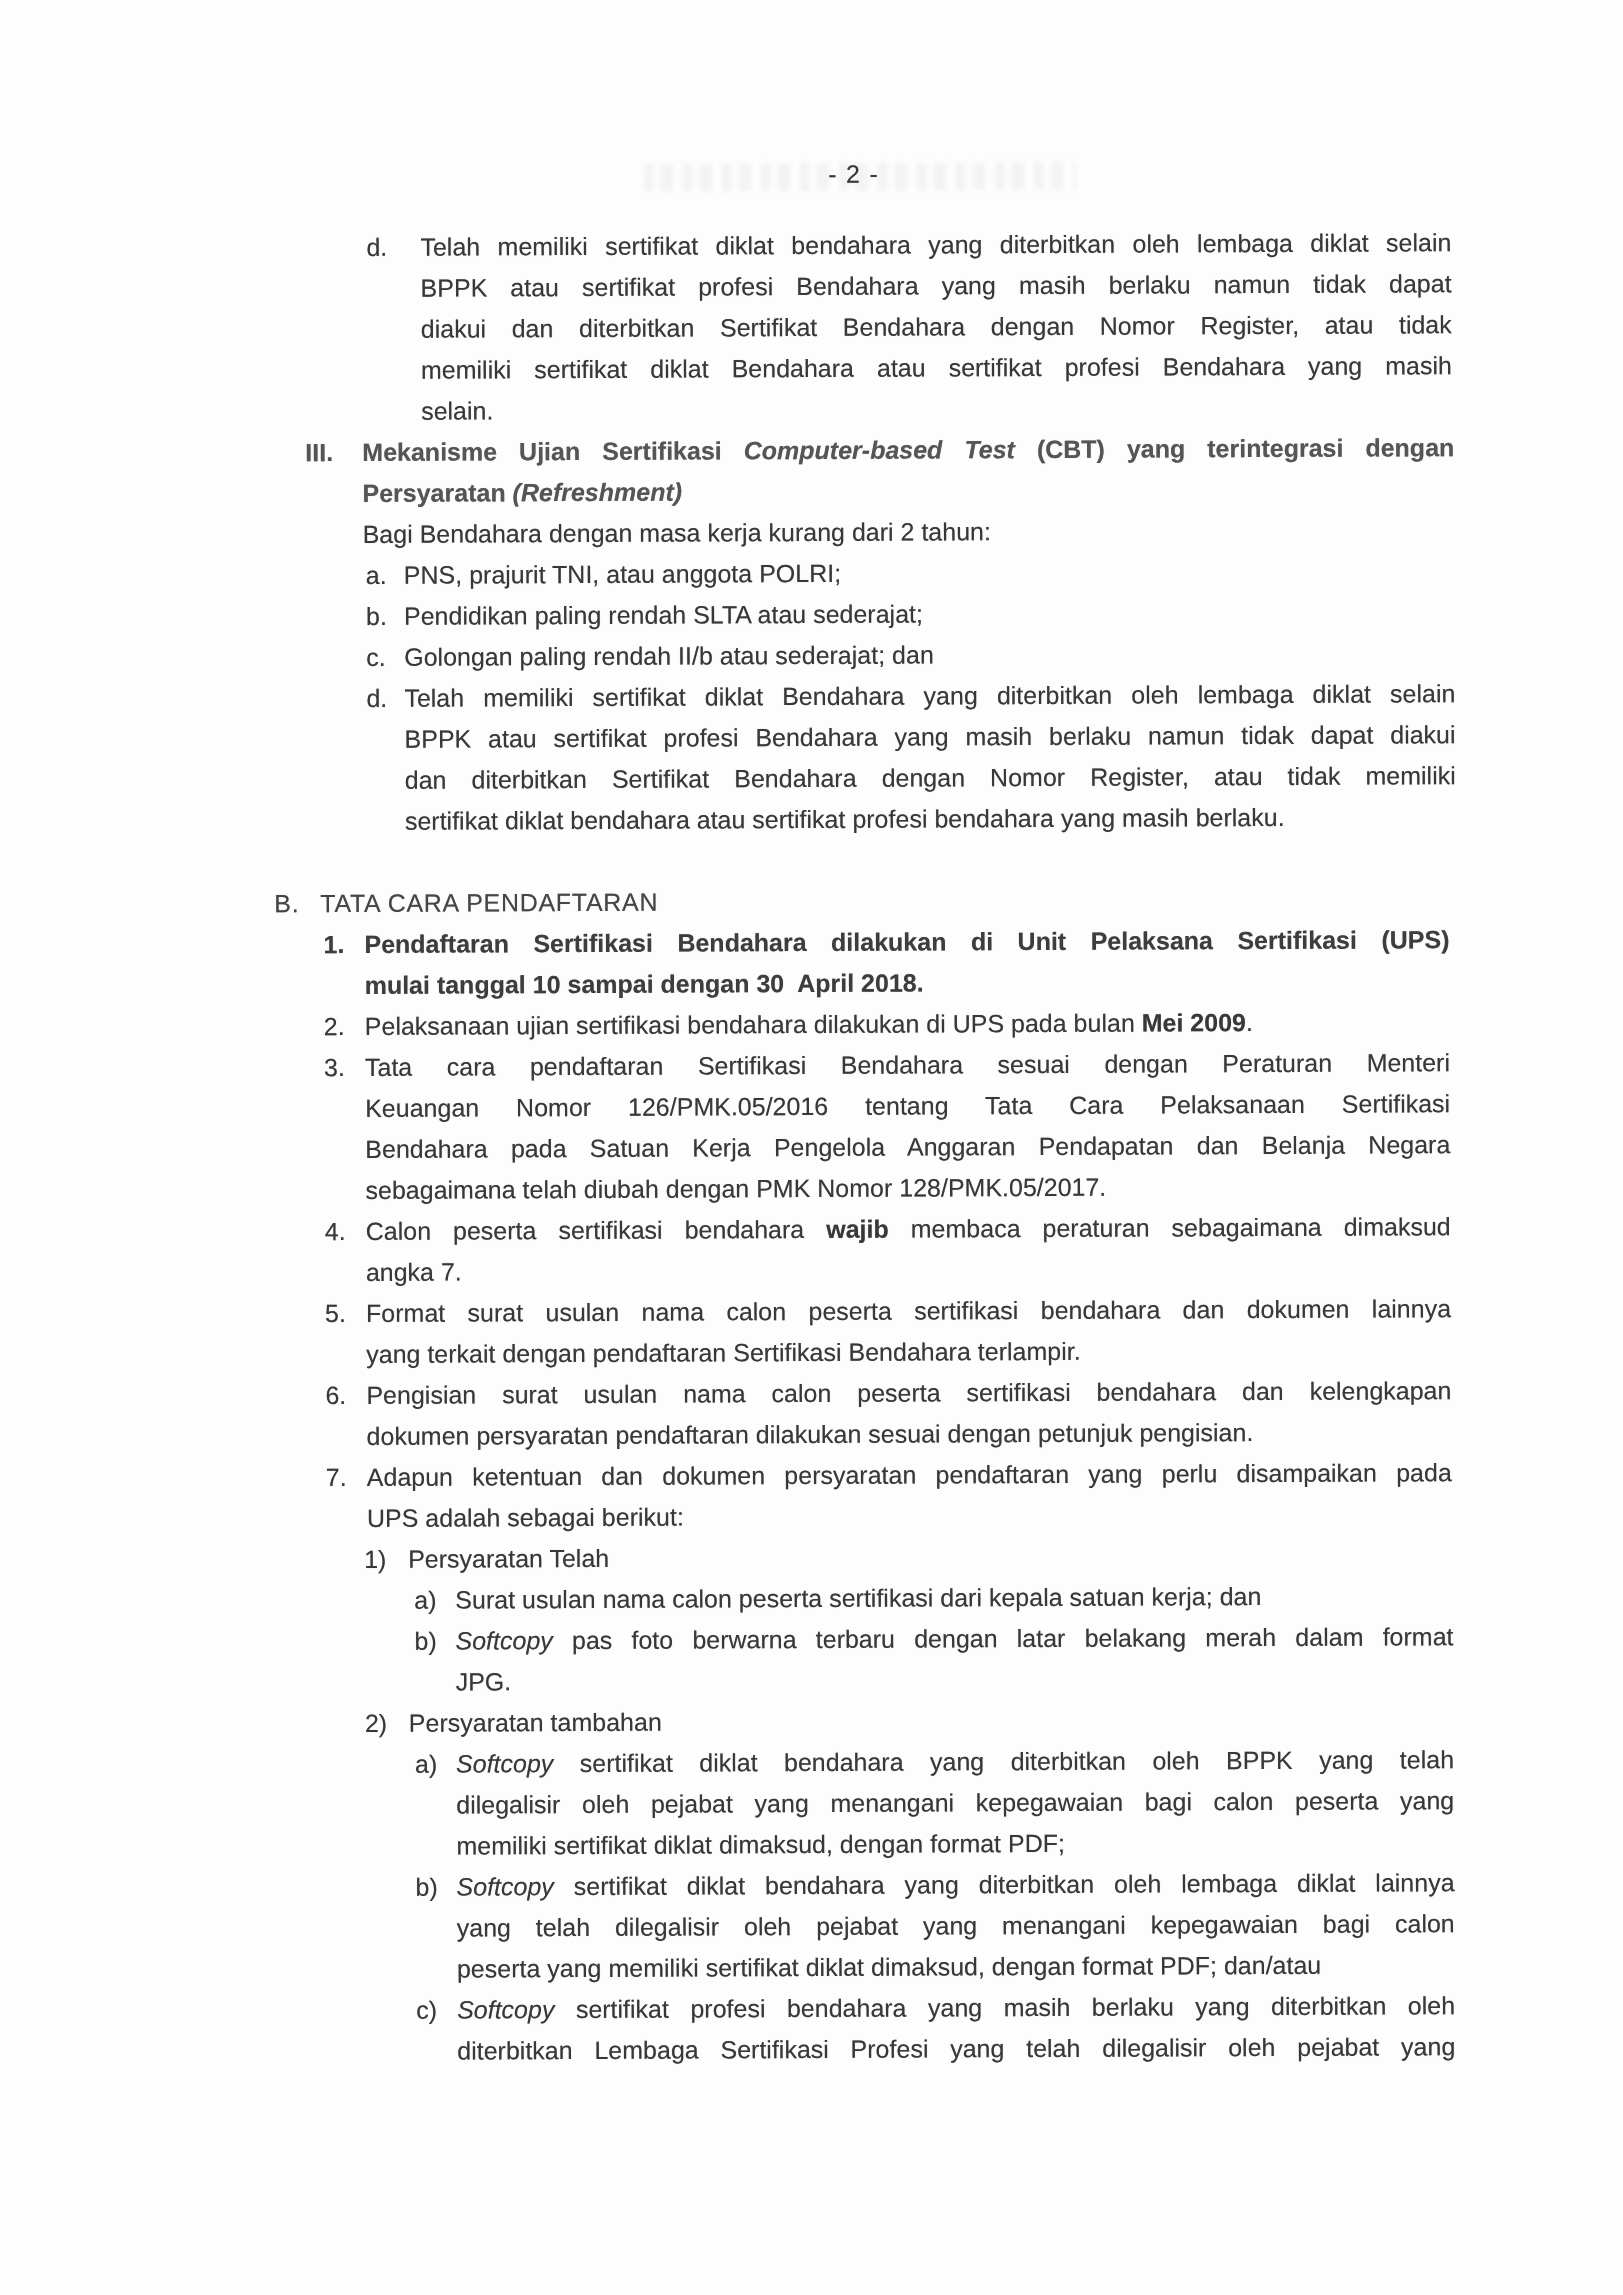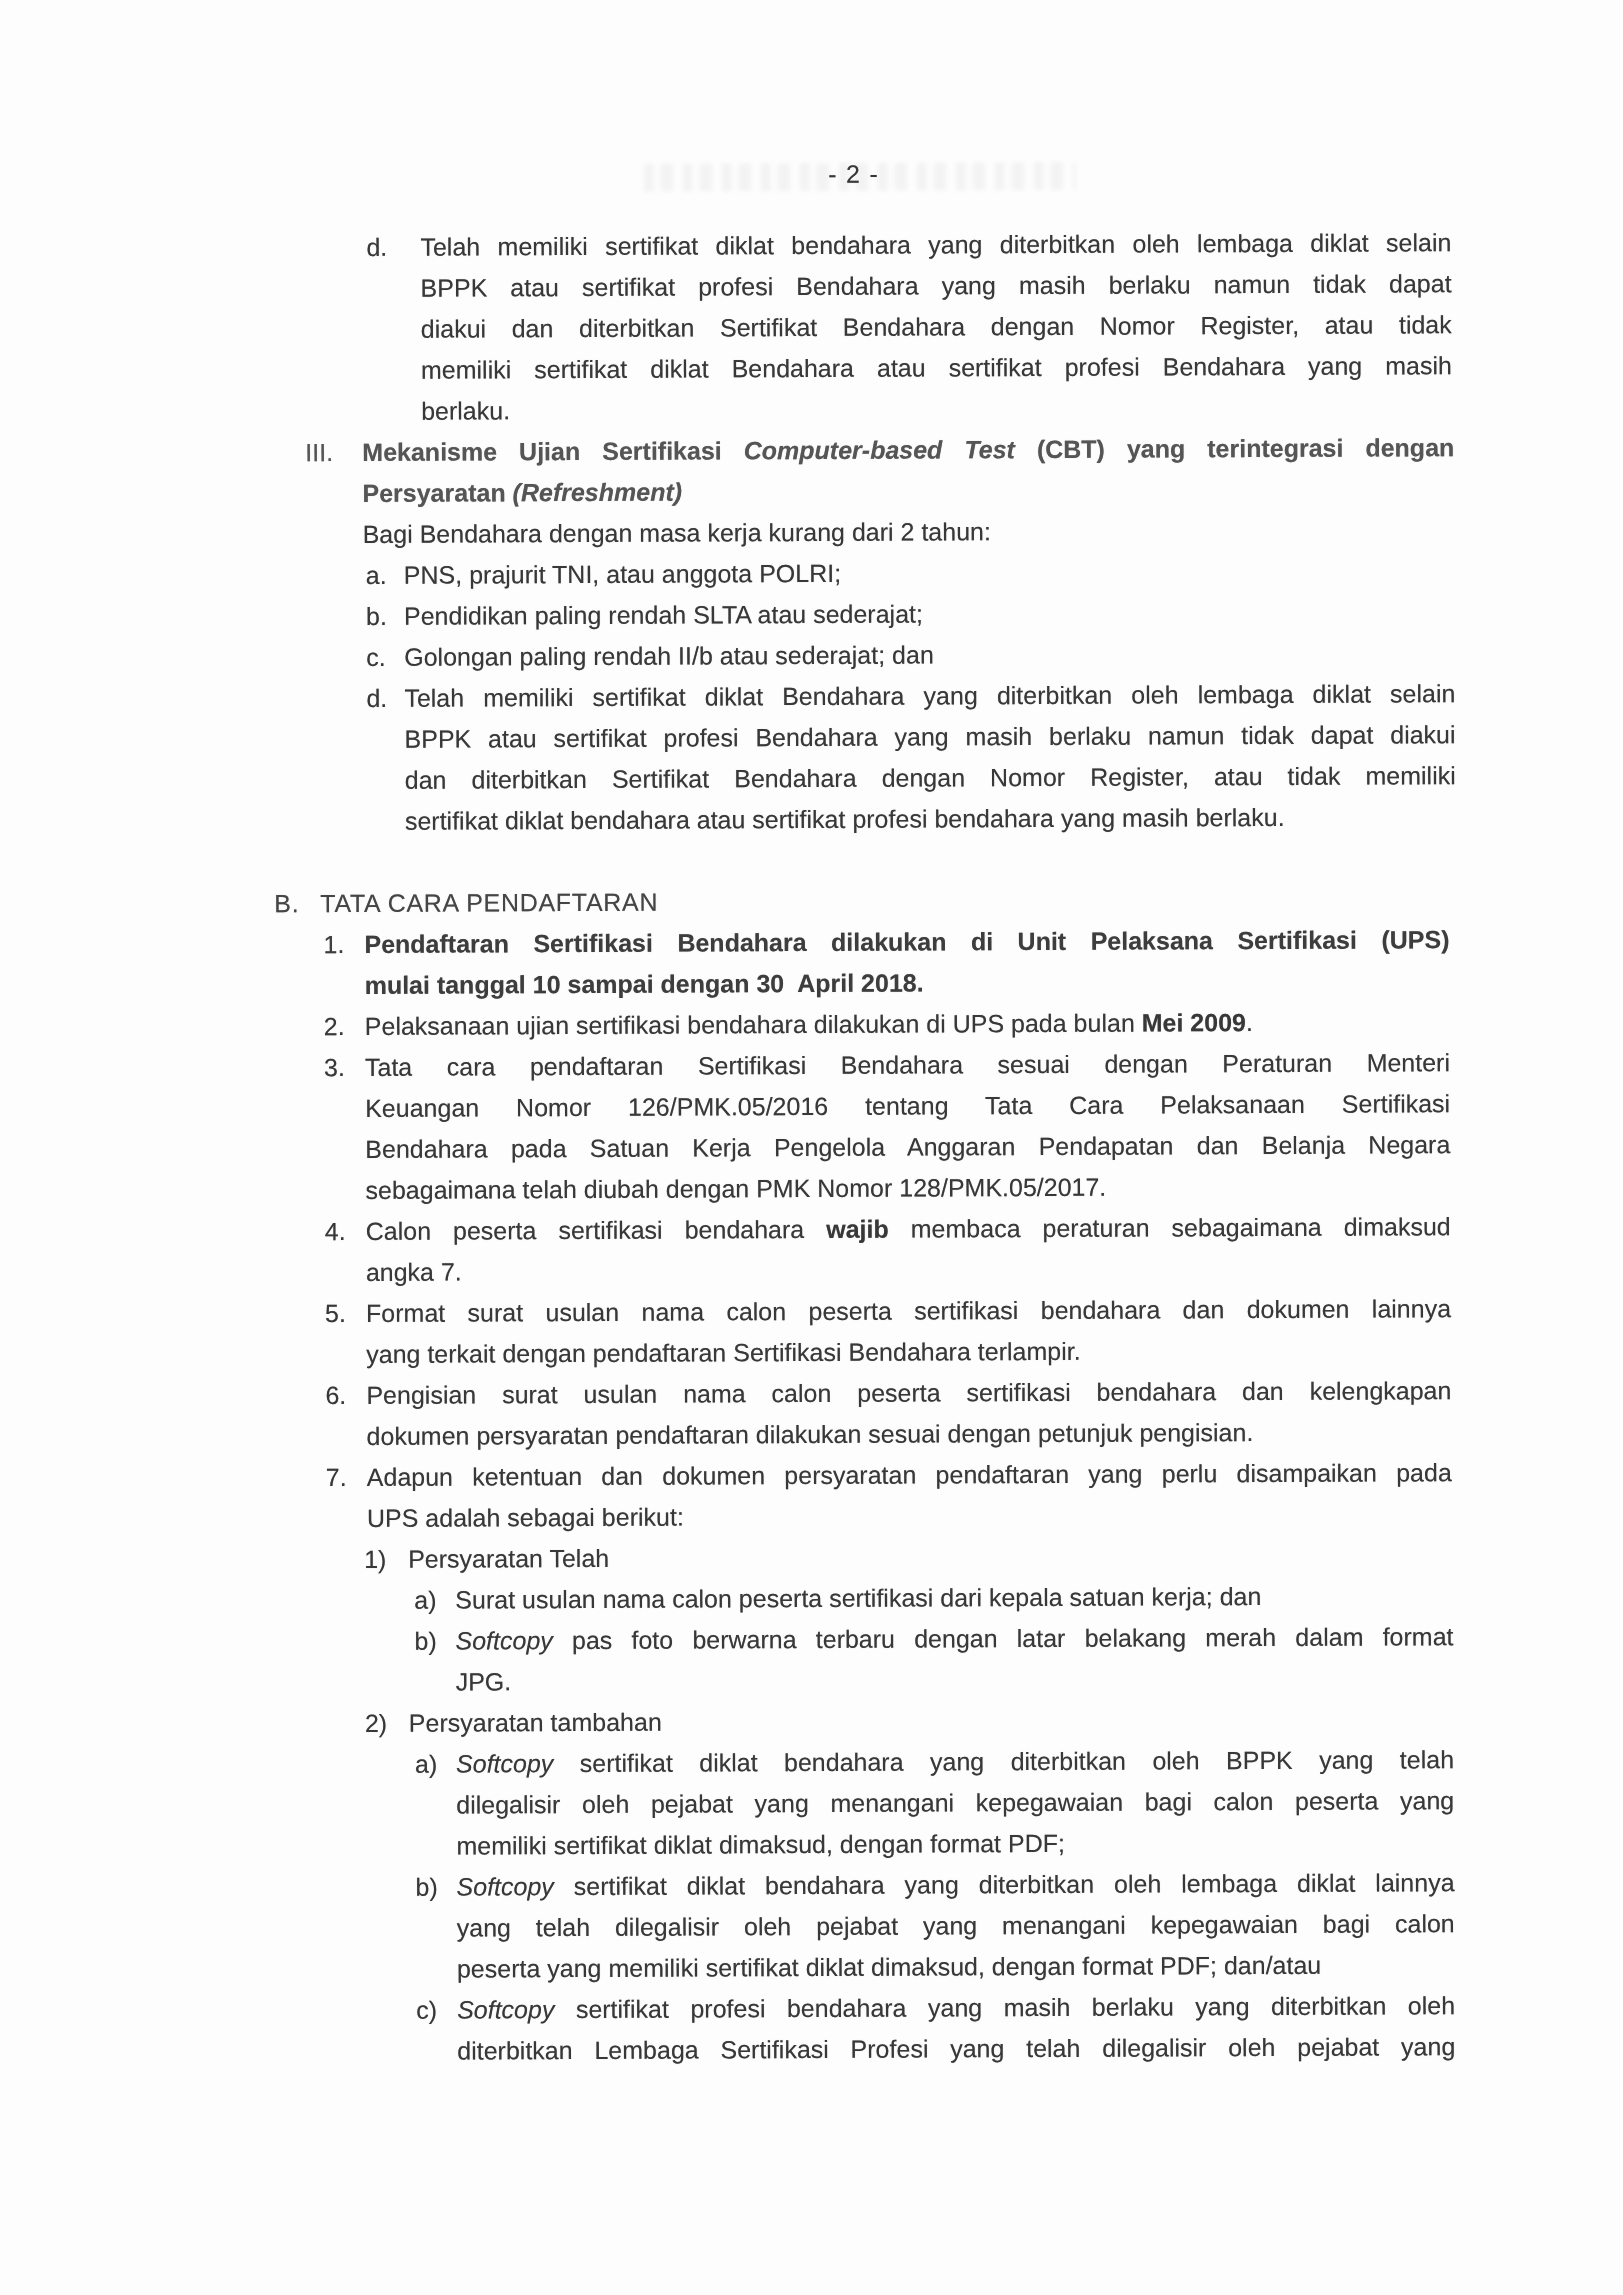--- a/index.html
+++ b/index.html
@@ -16,21 +16,21 @@
     transform:rotate(-0.25deg);
     transform-origin:50% 40%;
     text-shadow:0 0 0.7px rgba(70,70,70,.55);
   }
   .blk{position:relative;font-size:25px;line-height:41px;}
   .marker{position:absolute;left:0;top:0;white-space:nowrap;}
   .line{min-height:41px;}
   .just{text-align:justify;text-align-last:justify;}
   .b{font-weight:bold;}
   .i{font-style:italic;text-align:right;}
-  .mb{font-weight:normal;}
+  .mb{font-weight:bold;}
 
   .b-pagenum{margin-top:154px;margin-left:373px;width:969px;text-align:center;letter-spacing:1.3px;}
   .b-dtop{margin-top:29.5px;margin-left:370px;width:1085px;padding-left:54px;box-sizing:border-box;}
   .b-iii{margin-left:308px;width:1149px;padding-left:57px;box-sizing:border-box;
          font-weight:bold;color:#555555;}
   .b-iii-intro{margin-left:365px;width:1047px;}
   .b-iii-item{margin-left:368px;width:1089px;padding-left:38px;box-sizing:border-box;}
   .b-bhead{margin-top:41px;margin-left:275px;width:1178px;padding-left:46px;box-sizing:border-box;color:#454545;letter-spacing:0.7px;}
   .b-num{margin-left:324px;width:1126px;padding-left:41px;box-sizing:border-box;}
   .b-sub{margin-left:362px;width:1088px;padding-left:44px;box-sizing:border-box;}
@@ -57,21 +57,21 @@
 
   <div class="blk b-pagenum">- 2 -</div>
 
   <div class="blk b-dtop">
     <span class="marker">d.</span>
     <div class="body">
         <div class="line just"><span>Telah memiliki sertifikat diklat bendahara yang diterbitkan oleh lembaga diklat selain</span></div>
         <div class="line just"><span>BPPK atau sertifikat profesi Bendahara yang masih berlaku namun tidak dapat</span></div>
         <div class="line just"><span>diakui dan diterbitkan Sertifikat Bendahara dengan Nomor Register, atau tidak</span></div>
         <div class="line just"><span>memiliki sertifikat diklat Bendahara atau sertifikat profesi Bendahara yang masih</span></div>
-        <div class="line"><span>berlaku.</span></div>
+        <div class="line"><span>selain.</span></div>
       </div>
   </div>
 
   <div class="blk b-iii">
     <span class="marker mb">III.</span>
     <div class="body">
         <div class="line just"><span class="b">Mekanisme Ujian Sertifikasi </span><span class="b i">Computer-based Test</span><span class="b"> (CBT) yang terintegrasi dengan</span></div>
         <div class="line"><span class="b">Persyaratan </span><span class="b i">(Refreshment)</span></div>
       </div>
   </div>

